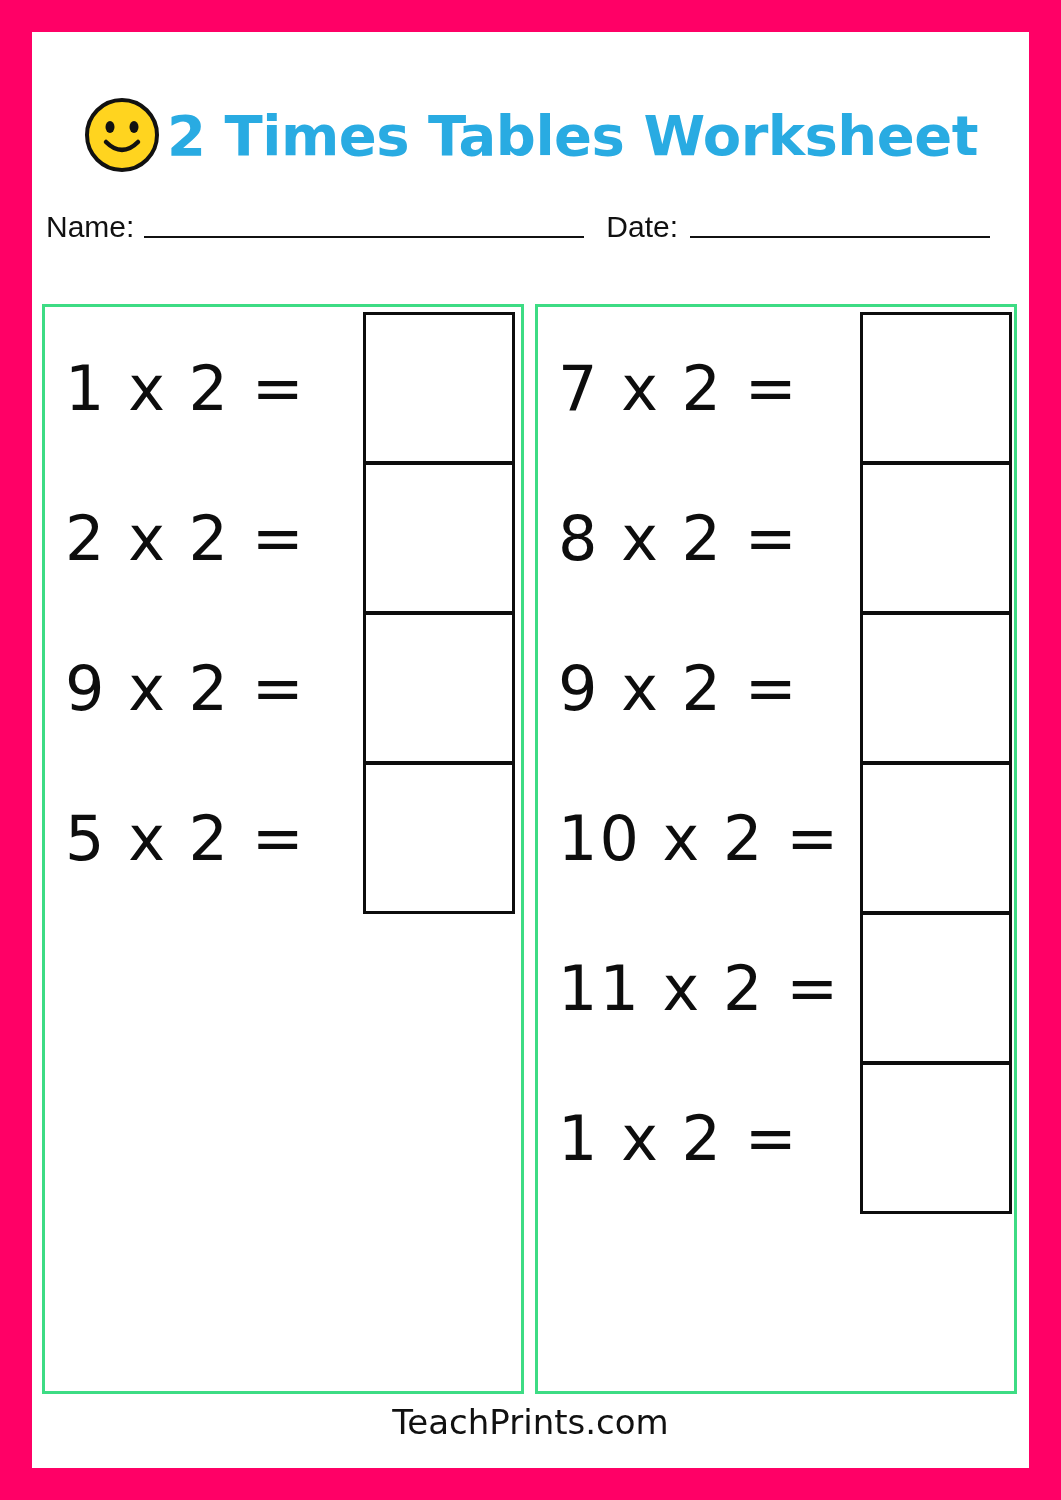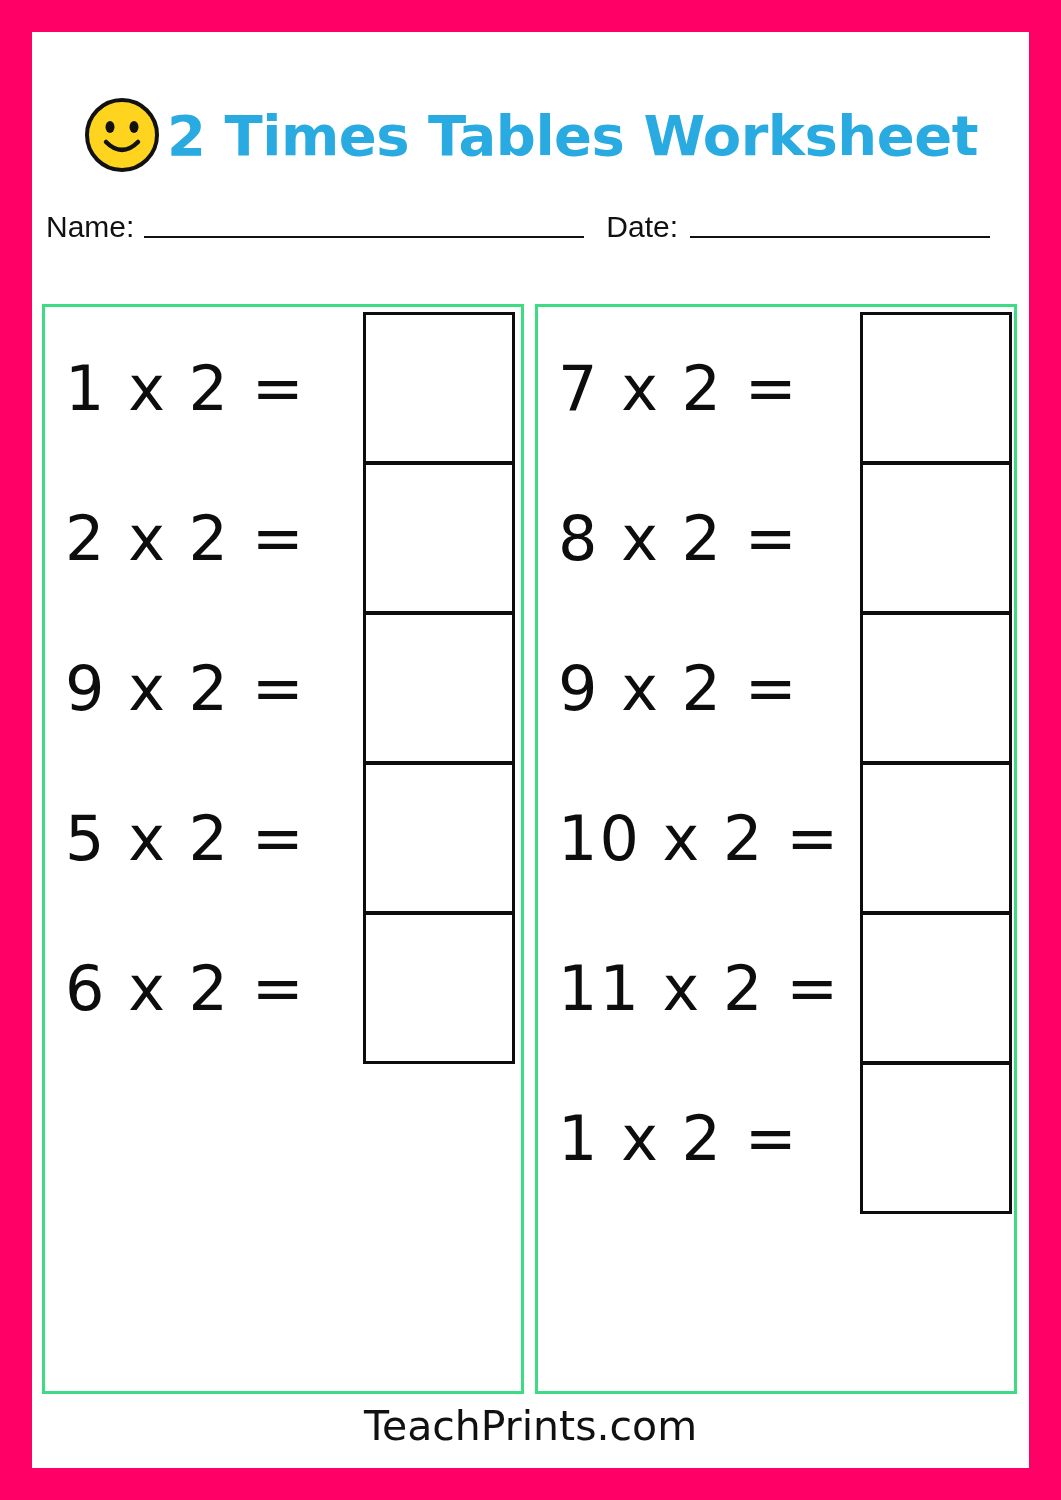--- a/index.html
+++ b/index.html
@@ -138,21 +138,21 @@
   
   .footer {
     position: absolute;
     left: 0;
     top: 1370px;
     width: 997px;
     text-align: center;
   }
   .footer-text {
     font-family: "DejaVu Sans", sans-serif;
-    font-size: 41px;
+    font-size: 34px;
     color: #111111;
   }
 </style>
 </head>
 <body>
 
 <div class="page">
   <div class="sheet">
 
     <div class="header">
@@ -186,24 +186,20 @@
           <span class="answer-box"></span>
         </div>
         <div class="row">
           <span class="eq">9 x 2 =</span>
           <span class="answer-box"></span>
         </div>
         <div class="row">
           <span class="eq">5 x 2 =</span>
           <span class="answer-box"></span>
         </div>
-        <div class="row">
-          <span class="eq">6 x 2 =</span>
-          <span class="answer-box"></span>
-        </div>
       </div>
 
       <div class="col right">
         <div class="row">
           <span class="eq">7 x 2 =</span>
           <span class="answer-box"></span>
         </div>
         <div class="row">
           <span class="eq">8 x 2 =</span>
           <span class="answer-box"></span>

